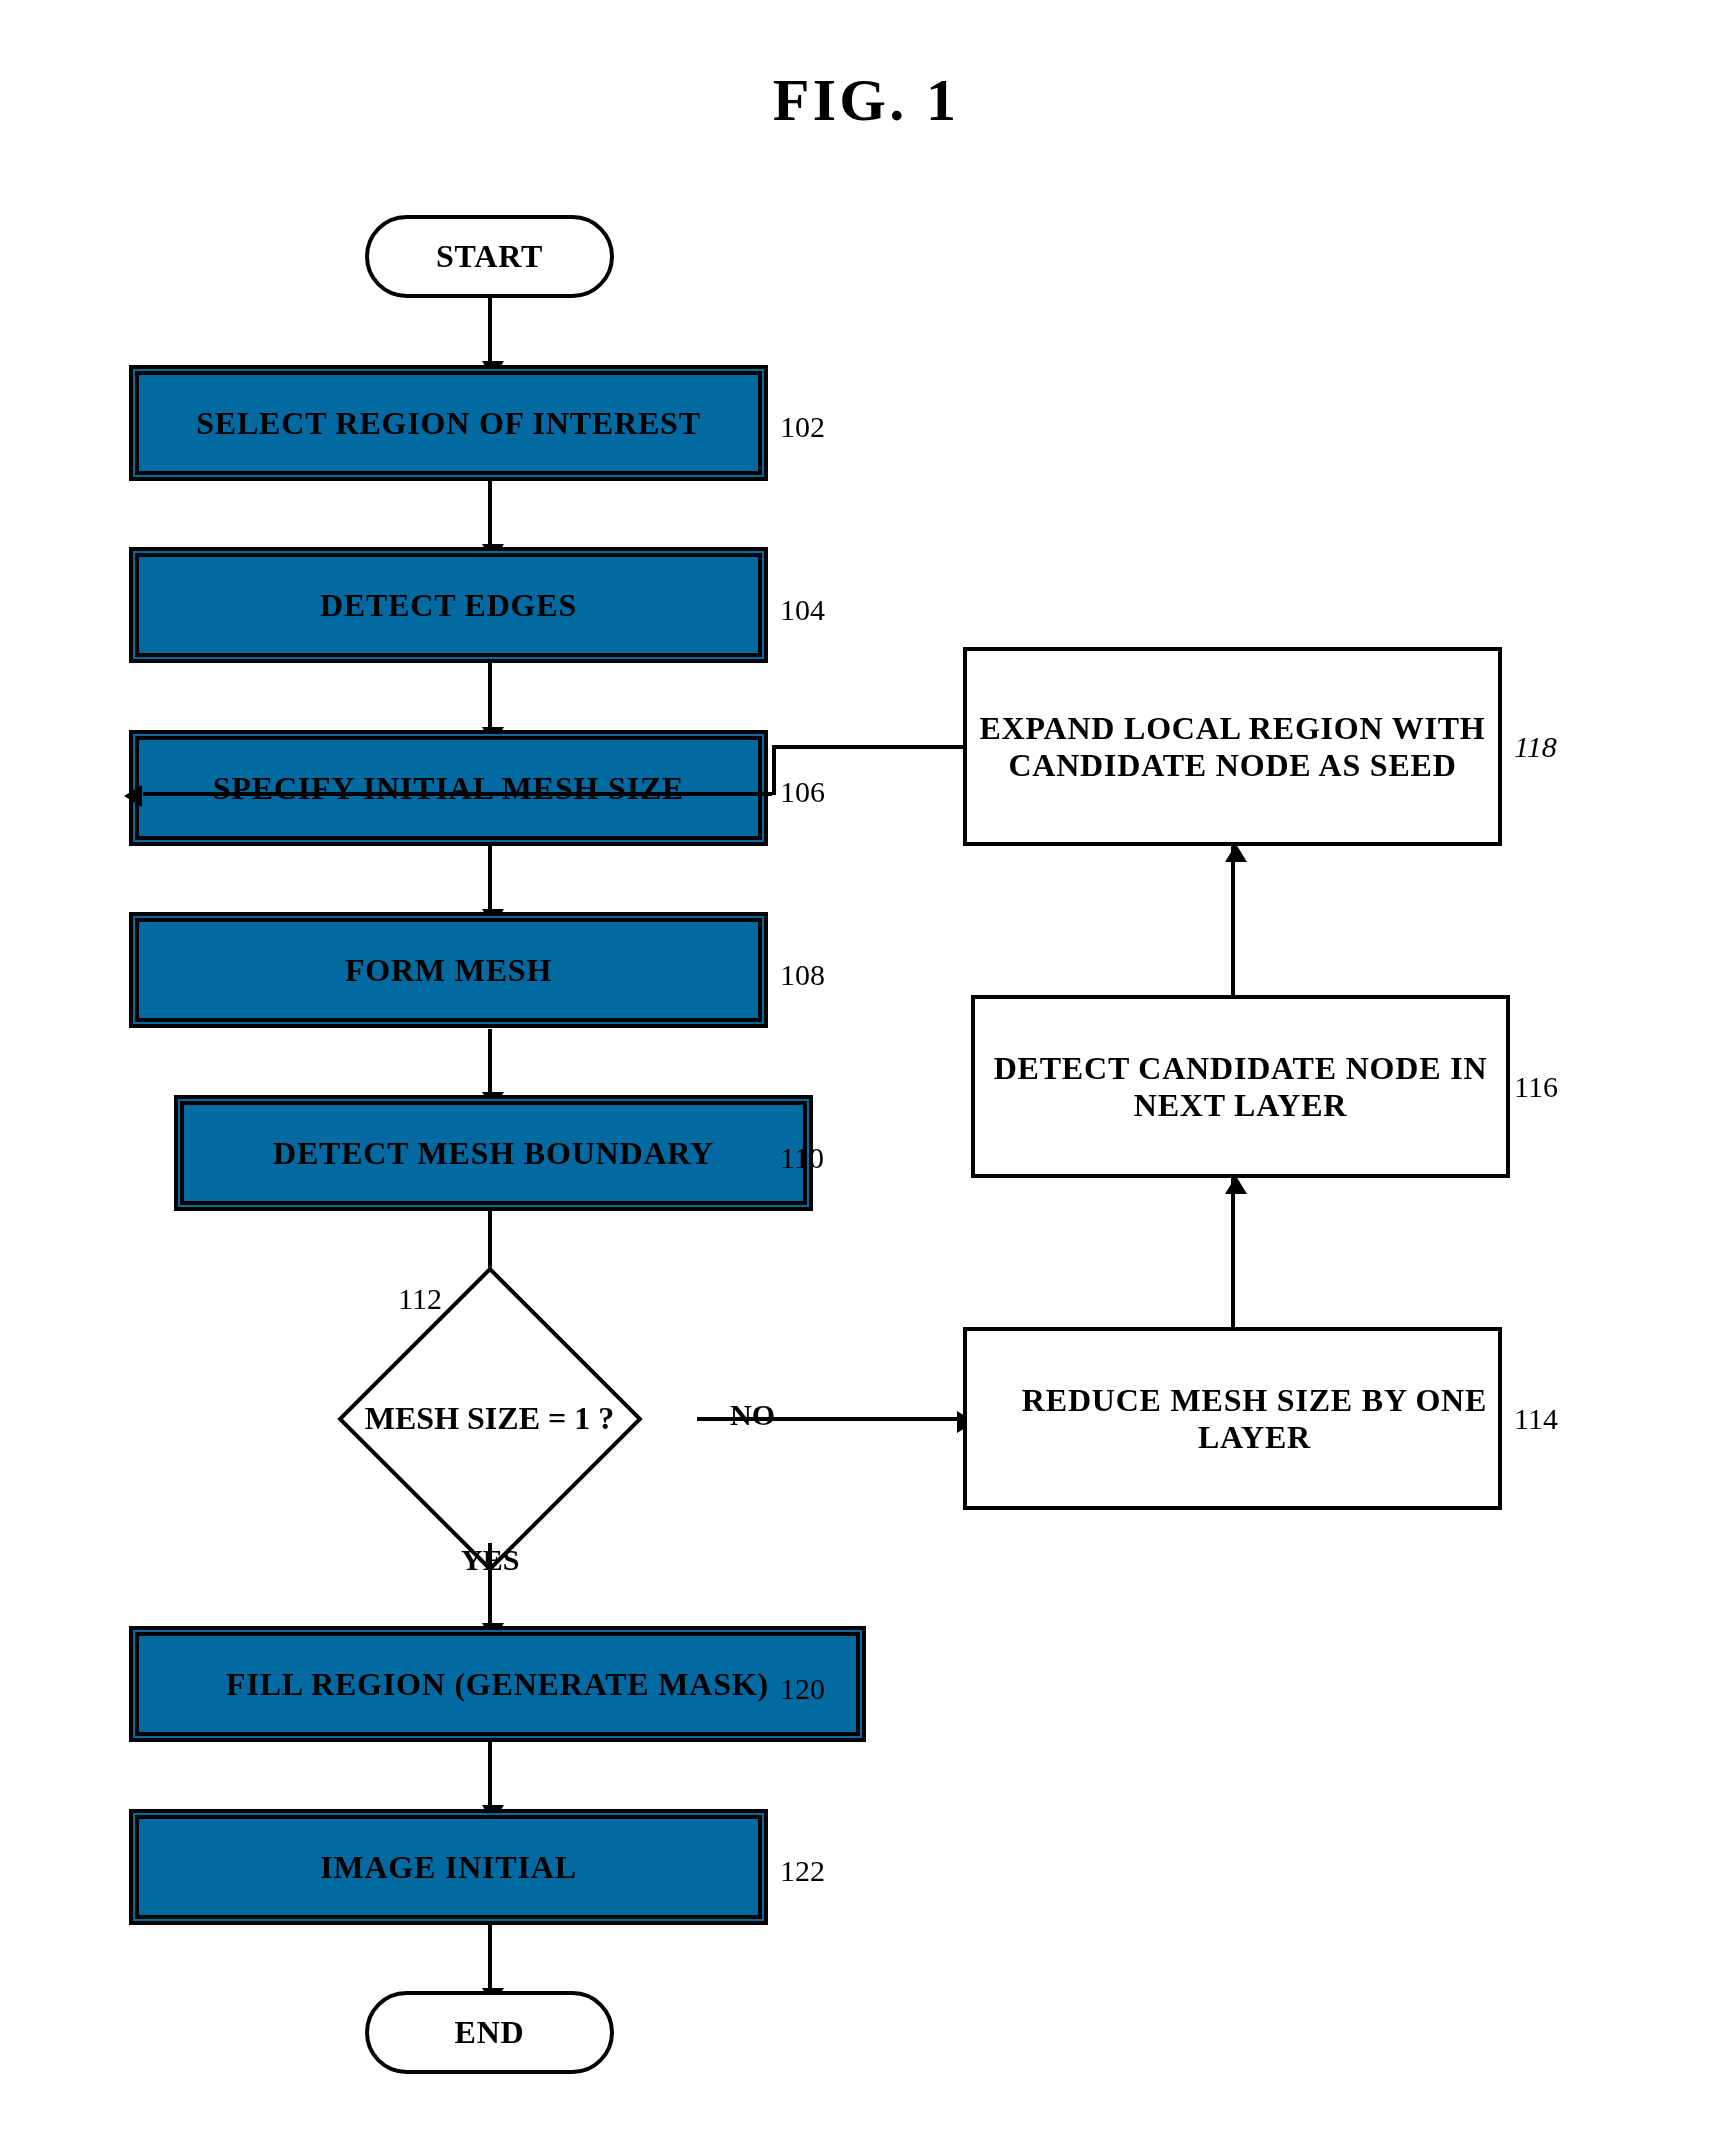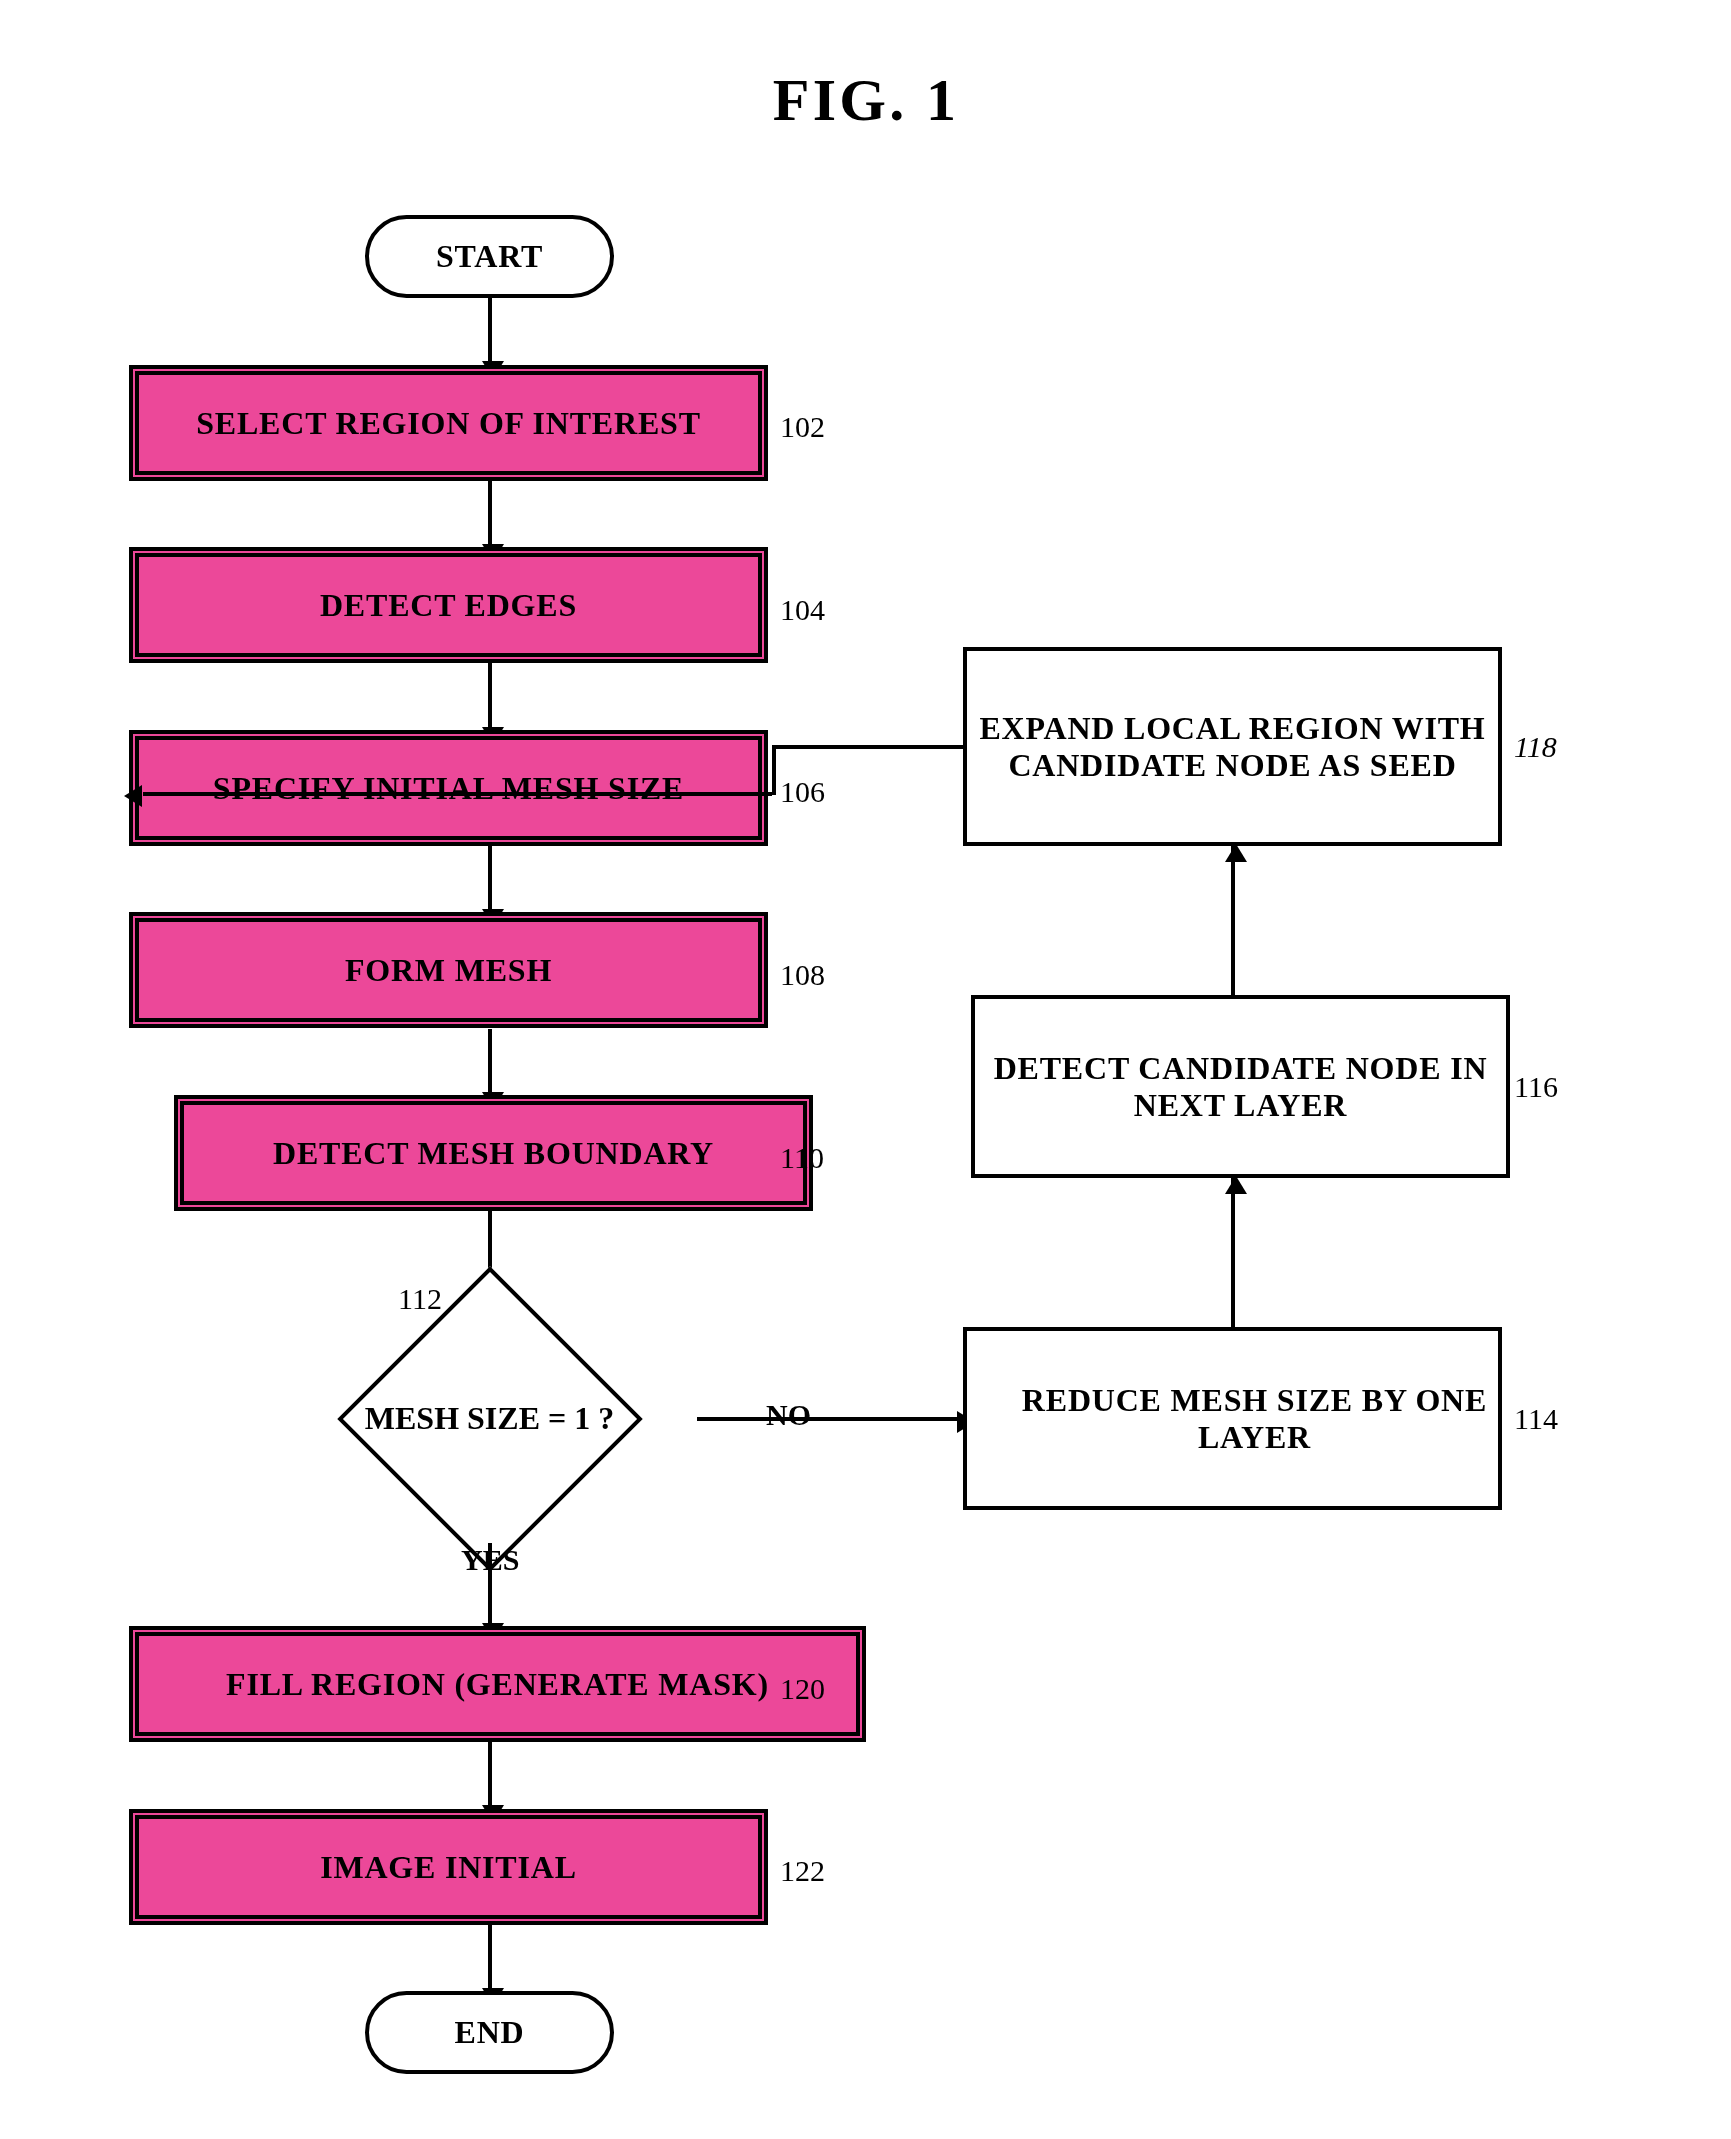--- a/index.html
+++ b/index.html
@@ -40,21 +40,21 @@
       letter-spacing: 0.8px;
     }
 
     .rect {
       border: 4.1px solid #000;
       background: #fff;
     }
 
     .double-rect {
       border: 4.1px solid #000;
-      background: #ec4899;
+      background: #0369a1;
       outline: 4.1px solid #000;
       outline-offset: -10px;
     }
 
     
     .pill {
       border: 4.1px solid #000;
       border-radius: 50px;
       background: #fff;
     }
@@ -199,21 +199,21 @@
     <div class="diamond"></div>
     <div class="diamond-text">MESH SIZE = 1 ?</div>
   </div>
   <span class="label-ref" style="left:398px; top:1133px;">112</span>
 
   <span class="label-text" style="left:461px; top:1394px;">YES</span>
 
   <div class="arrow arrow-v" style="left:488px; top:1394px; height:83px;"></div>
   <div class="arrowhead-down" style="left:482px; top:1474px;"></div>
 
-  <span class="label-text" style="left:730px; top:1249px;margin-left:36px;">NO</span>
+  <span class="label-text" style="left:730px; top:1249px;">NO</span>
 
   <div class="arrow arrow-h" style="left:697px; top:1268px; width:266px;"></div>
   <div class="arrowhead-right" style="left:957px; top:1262px;"></div>
 
   <div class="node rect" style="left:963px; top:1178px; width:539px; height:183px;padding-left:44px;">
     <span>REDUCE MESH SIZE BY ONE LAYER</span>
   </div>
   <span class="label-ref" style="left:1514px; top:1253px;">114</span>
 
   <div class="arrow arrow-v" style="left:1231px; top:1029px; height:149px;"></div>

